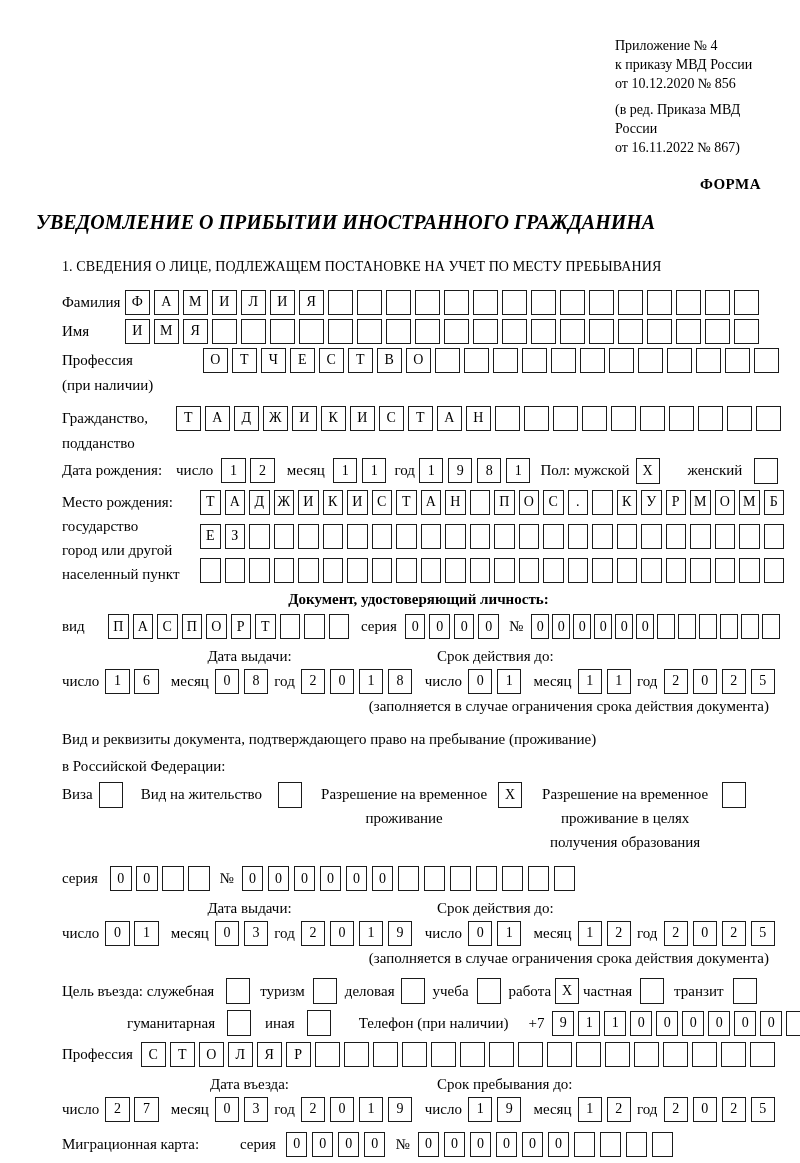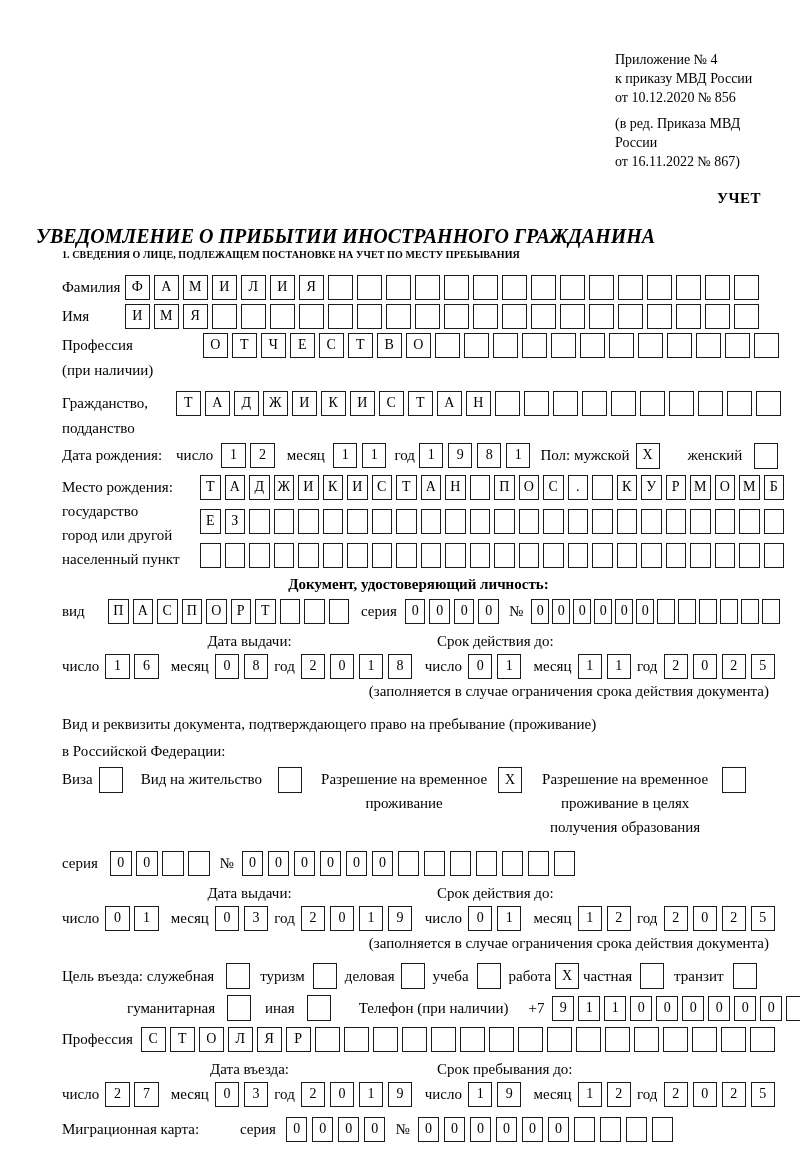--- a/index.html
+++ b/index.html
@@ -3,30 +3,30 @@
 <meta charset="utf-8">
 <style>
   * { margin:0; padding:0; box-sizing:border-box; }
   html,body { background:#fff; }
   body {
     width:800px; height:1163px;
     color:#000;
     font-family:"Liberation Serif", serif;
     font-size:15px; line-height:1.3;
   }
-  .page { position:relative; width:800px; height:1163px; padding:50px 25px 0 62px; overflow:hidden; background:#fff; }
+  .page { position:relative; width:800px; height:1163px; padding:36px 25px 0 62px; overflow:hidden; background:#fff; }
 
   .appendix { margin-left:553px; font-size:14px; line-height:19px; }
   .appendix .gap { height:7px; }
   .forma { text-align:right; padding-right:14px; font-weight:bold; font-size:15px; margin-top:18px; letter-spacing:.5px; }
 
   .title { text-align:left; font-weight:bold; font-size:20px; line-height:24px; margin-top:15px; margin-left:-26px;font-style:italic; }
   .uline { display:inline-block; width:64px; border-bottom:2.5px solid #333; height:13px; margin-left:10px; }
 
-  .heading { font-weight:bold; font-size:10px; white-space:nowrap; letter-spacing:.1px; }
+  .heading { font-weight:normal; font-size:14px; margin-top:24px; white-space:nowrap; letter-spacing:.1px; }
 
   .frow { display:flex; align-items:flex-start; }
   .flabel { flex-shrink:0; line-height:25px; }
   .ftext { line-height:25px; white-space:nowrap; }
   .cellrow { display:flex; }
   .cell {
     height:25px; border:1.8px solid #1b1b1b; background:#fff;
     display:flex; align-items:center; justify-content:center;
     font-size:14px; flex-shrink:0;
   }
@@ -55,21 +55,21 @@
 
   <div class="appendix">
     <div>Приложение № 4</div>
     <div>к приказу МВД России</div>
     <div>от 10.12.2020 № 856</div>
     <div class="gap"></div>
     <div>(в ред. Приказа МВД России</div>
     <div>от 16.11.2022 № 867)</div>
   </div>
 
-  <div class="forma">УЧЕТ</div>
+  <div class="forma">ФОРМА</div>
 
   <div class="title">
     <div>УВЕДОМЛЕНИЕ О ПРИБЫТИИ ИНОСТРАННОГО ГРАЖДАНИНА</div>
   </div>
 
   <div class="heading">1. СВЕДЕНИЯ О ЛИЦЕ, ПОДЛЕЖАЩЕМ ПОСТАНОВКЕ НА УЧЕТ ПО МЕСТУ ПРЕБЫВАНИЯ</div>
 
   <div class="frow" style="margin-top:14px">
     <div class="flabel" style="width:63px">Фамилия</div>
     <div class="cellrow lg">

